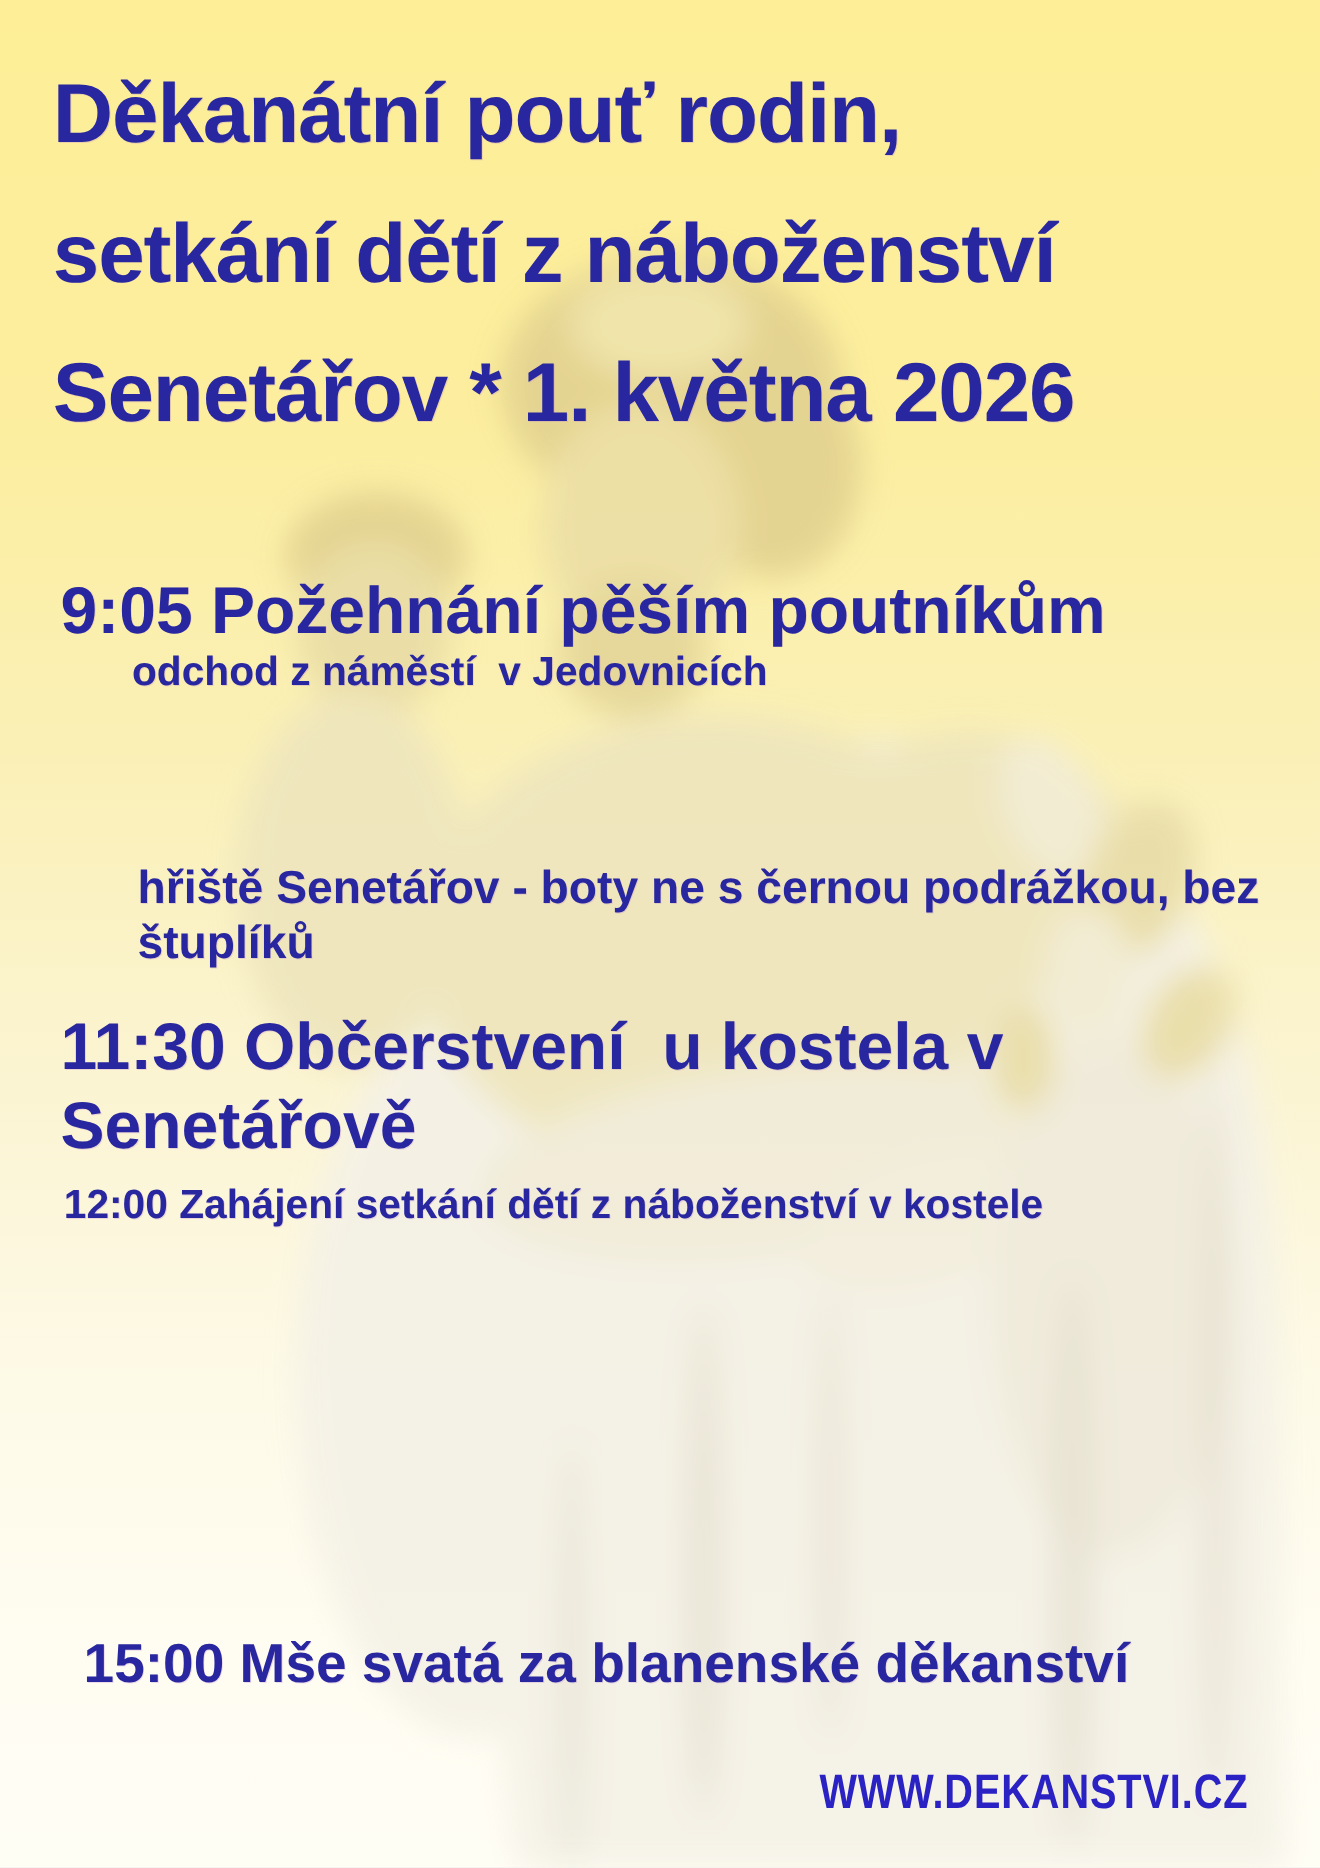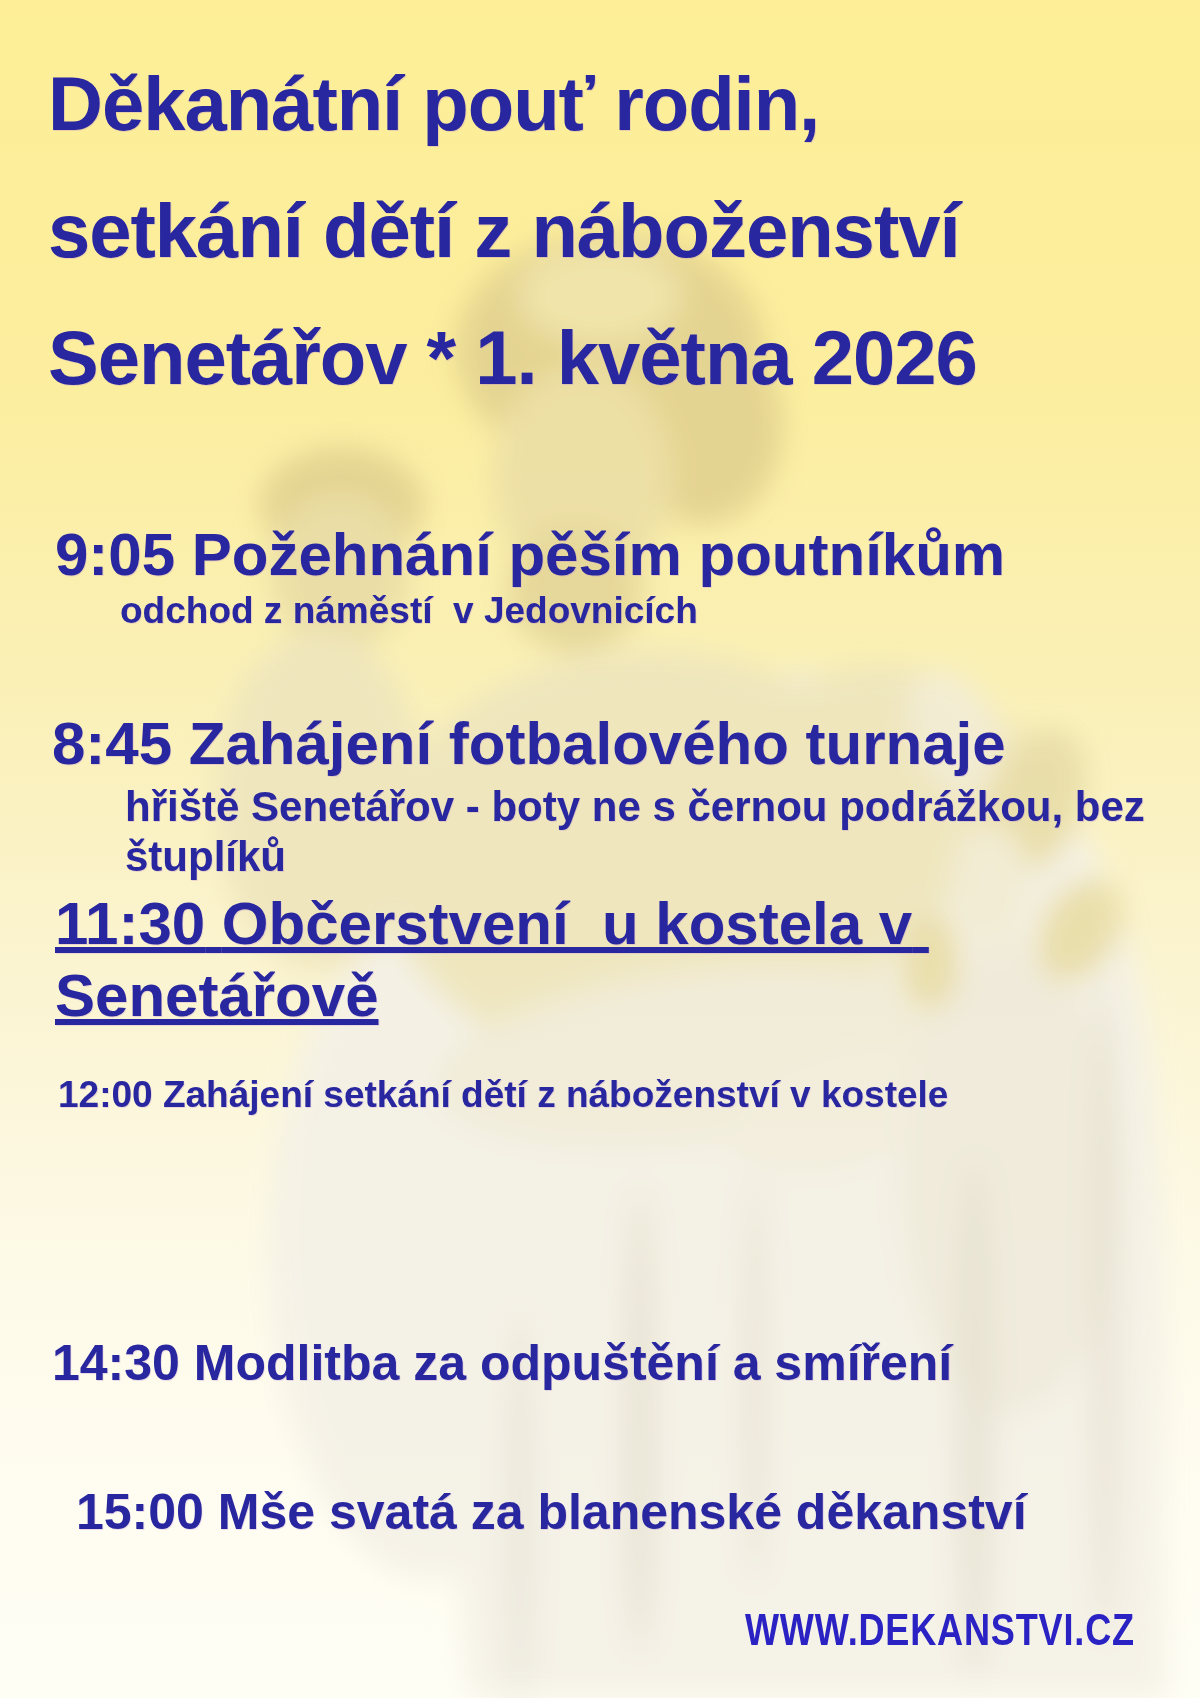--- a/index.html
+++ b/index.html
@@ -27,21 +27,21 @@
   .t2{top:185px;}
   .t3{top:312px;}
   .size-a{font-size:60px;}
   .size-b{font-size:37px;}
   .size-c{font-size:50px;}
   .size-d{font-size:42px;}
   .s1 {top:519px;left:55px;}
   .s1d{top:589px;left:120px;}
   .s2 {top:708px;left:52px;}
   .s2d{top:782px;left:125px;}
-  .s3 {top:888px;left:55px;text-decoration:underline;}
+  .s3 {top:916px;left:55px;}
   .s3d{top:951px;left:113px;}
   .s4 {top:1073px;left:58px;}
   .s5 {top:1198px;left:58px;}
   .s5d{top:1263px;left:150px;}
   .s6 {top:1333px;left:52px;}
   .s7 {top:1482px;left:52px;margin-left:24px;}
   .s7d{top:1544px;left:133px;}
   .www{
     top:1604px;left:745px;
     font-size:44px;
@@ -104,27 +104,25 @@
     </g>
   </svg>
 
   <div class="line title-line t1">Děkanátní pouť rodin,</div>
   <div class="line title-line t2">setkání dětí z náboženství</div>
   <div class="line title-line t3">Senetářov * 1. května 2026</div>
 
   <div class="line size-a s1"><span>9:05</span> <span>Požehnání pěším poutníkům</span></div>
   <div class="line size-b s1d">odchod z náměstí  v Jedovnicích</div>
 
-  <div class="line size-a s2"><span>8:45</span> <span>Zahájení fotbalového turnaje</span></div>
   <div class="line size-d s2d">hřiště Senetářov - boty ne s černou podrážkou, bez štuplíků</div>
 
   <div class="line size-a s3"><span>11:30</span> <span>Občerstvení  u kostela v Senetářově</span></div>
 
   <div class="line size-b s4"><span>12:00</span> <span>Zahájení setkání dětí z náboženství v kostele</span></div>
 
 
-  <div class="line size-c s6"><span>14:30</span> <span>Modlitba za odpuštění a smíření</span></div>
 
   <div class="line size-c s7"><span>15:00</span> <span>Mše svatá za blanenské děkanství</span></div>
 
   <div class="line www">WWW.DEKANSTVI.CZ</div>
 
 </div>
 
 </body></html>

